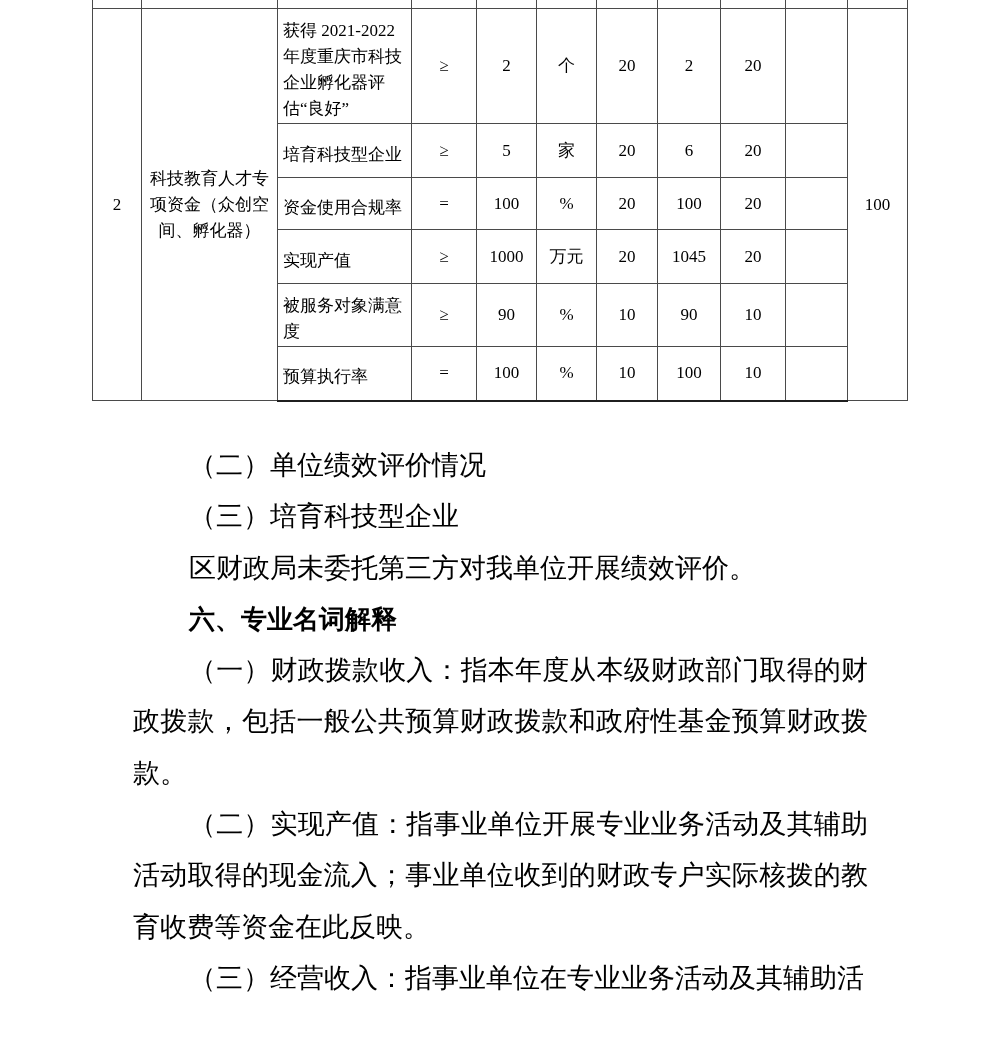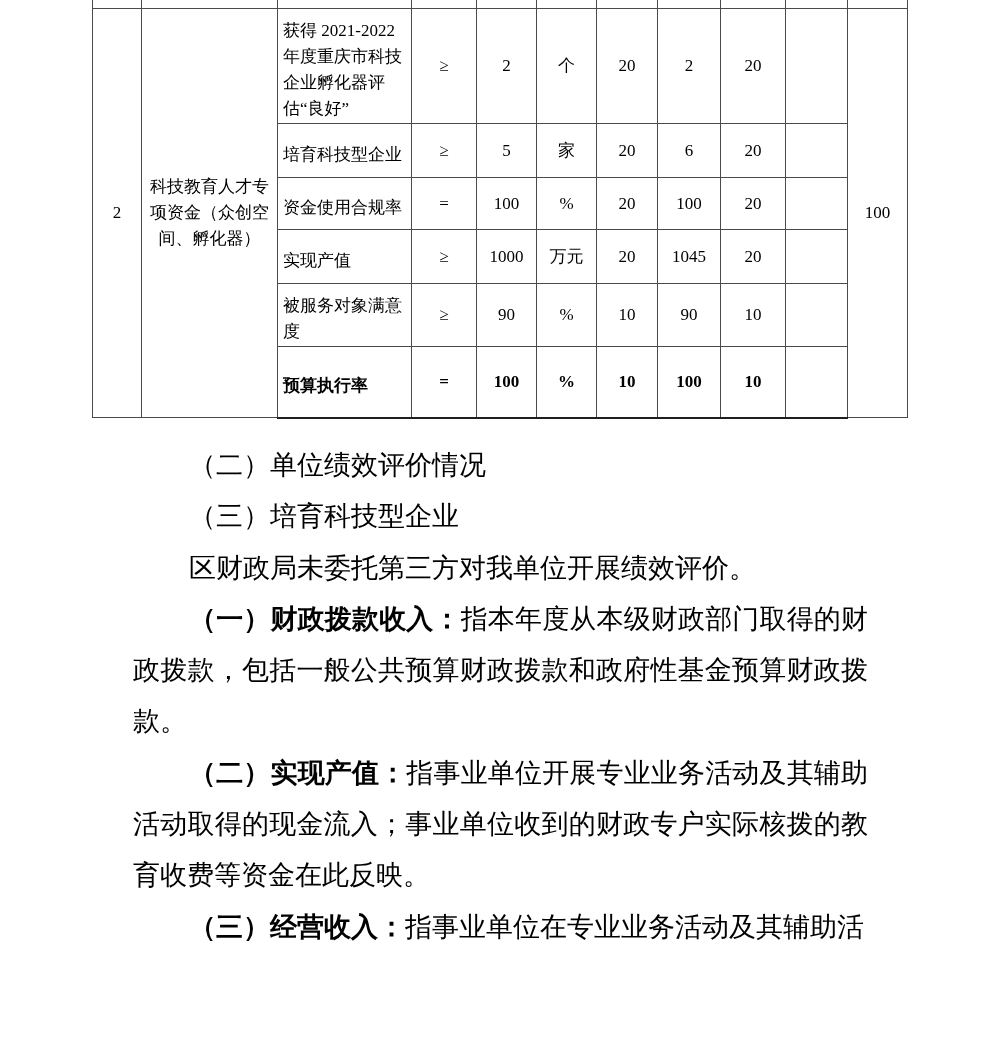--- a/index.html
+++ b/index.html
@@ -43,41 +43,41 @@
   }
   table.perf td.ind {
     text-align: left;
     padding: 9px 2px 1px 5px;
   }
   .r1 { height: 108px; }
   .r2 { height: 54px; }
   .r3 { height: 52px; }
   .r4 { height: 54px; }
   .r5 { height: 55px; }
-  .r6 { height: 71px; font-weight: bold; }
+  .r6 { height: 54px; }
 
   
   .body-text {
     position: absolute;
     left: 133px; top: 440px;
     width: 735px;
     font-size: 27px;
     line-height: 51.3px;
     text-align: justify;
   }
   .body-text p {
     margin: 0;
     text-indent: 56px;
   }
   .body-text p.hei {
     font-family: "Liberation Sans", sans-serif;
     font-weight: bold;
     font-size: 26px;
   }
-  .lead { font-weight: bold; }
+  .lead { font-weight: normal; }
 </style>
 </head>
 <body>
 
 <div class="table-wrap">
   <table class="perf">
     <colgroup>
       <col style="width:49px">
         <col style="width:136px">
         <col style="width:134px">
@@ -168,16 +168,17 @@
       <td></td>
     </tr>
   </tbody>
     </table>
 </div>
 
 <div class="body-text">
   <p>（二）单位绩效评价情况</p>
   <p>（三）培育科技型企业</p>
   <p>区财政局未委托第三方对我单位开展绩效评价。</p>
+  <p class="hei">六、专业名词解释</p>
   <p><span class="lead">（一）财政拨款收入：</span><span>指本年度从本级财政部门取得的财政拨款，包括一般公共预算财政拨款和政府性基金预算财政拨款。</span></p>
   <p><span class="lead">（二）实现产值：</span><span>指事业单位开展专业业务活动及其辅助活动取得的现金流入；事业单位收到的财政专户实际核拨的教育收费等资金在此反映。</span></p>
   <p><span class="lead">（三）经营收入：</span><span>指事业单位在专业业务活动及其辅助活</span></p>
 </div>
 
 </body></html>

